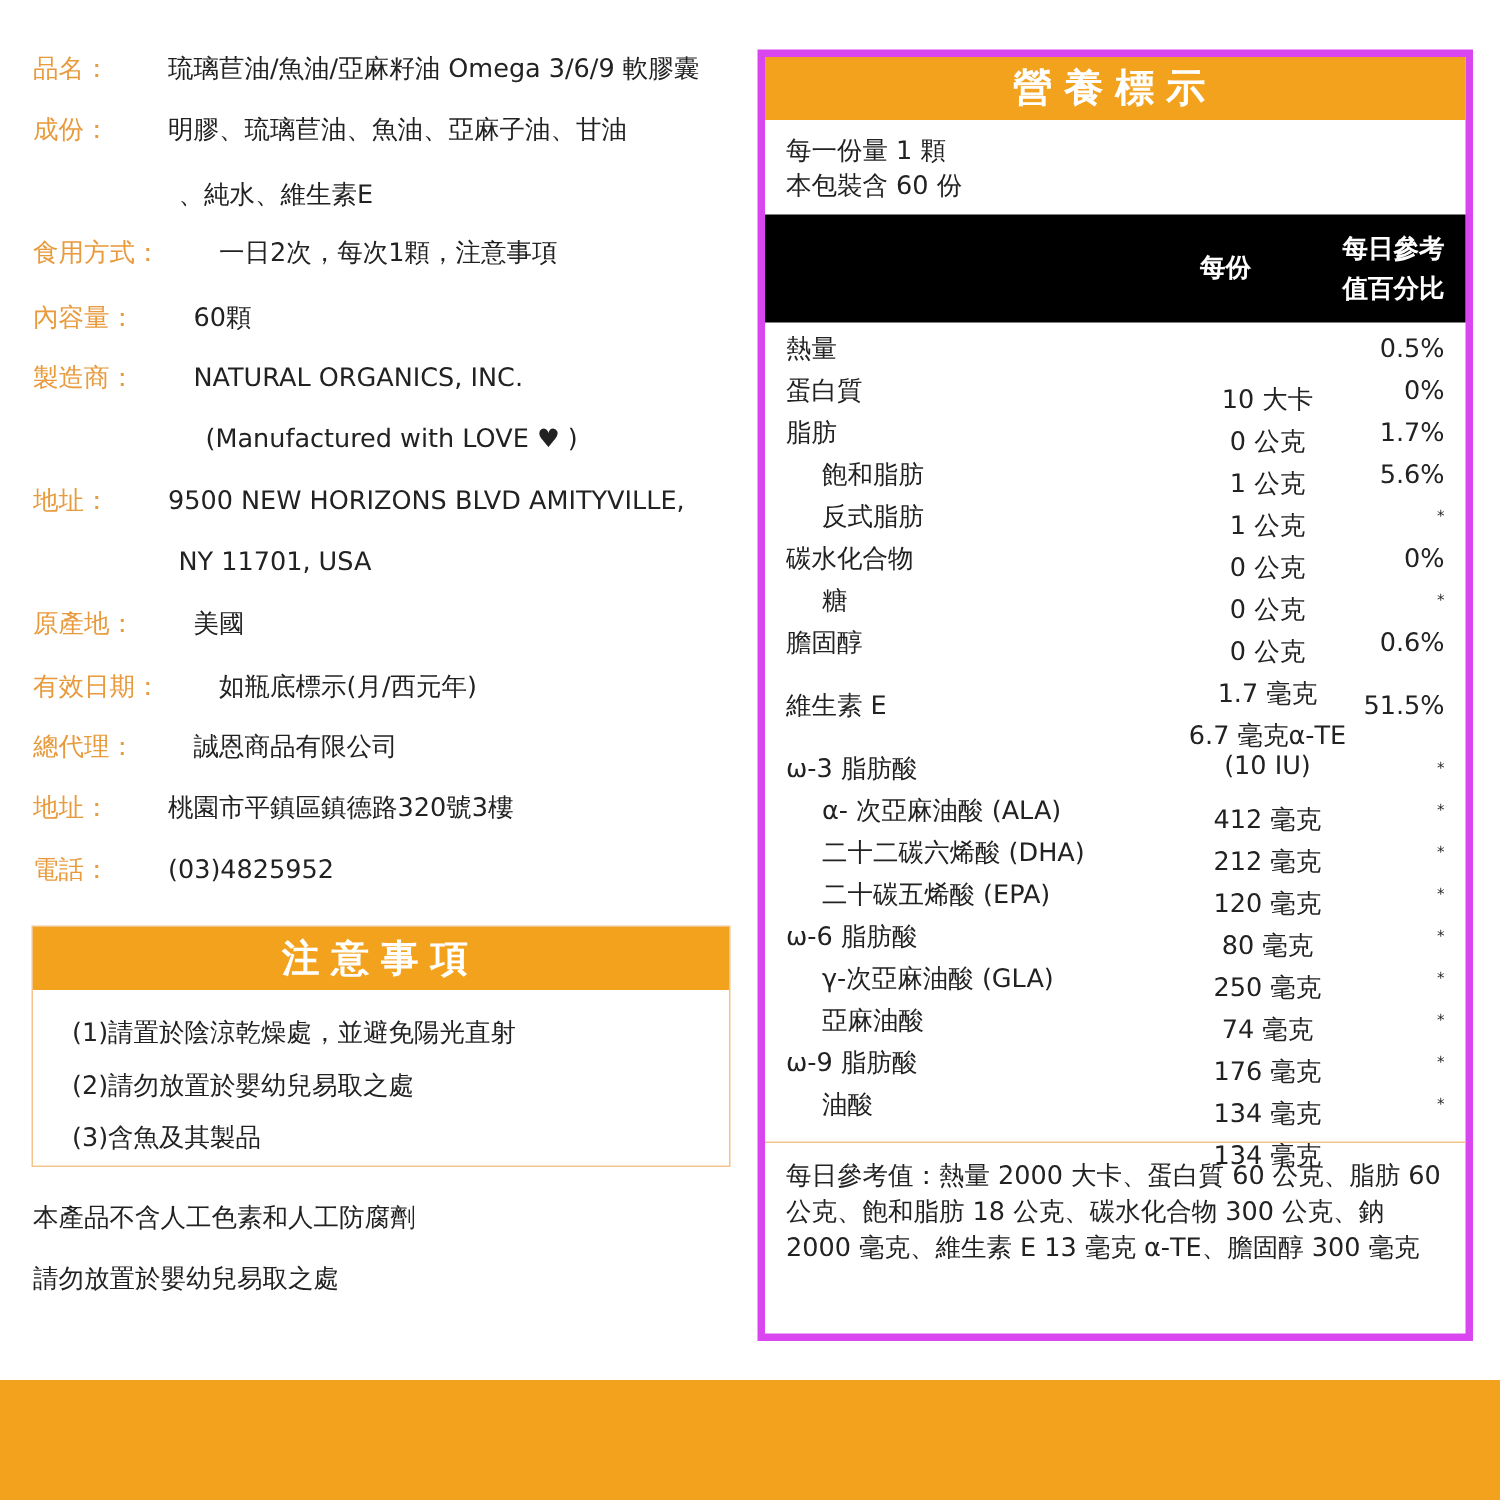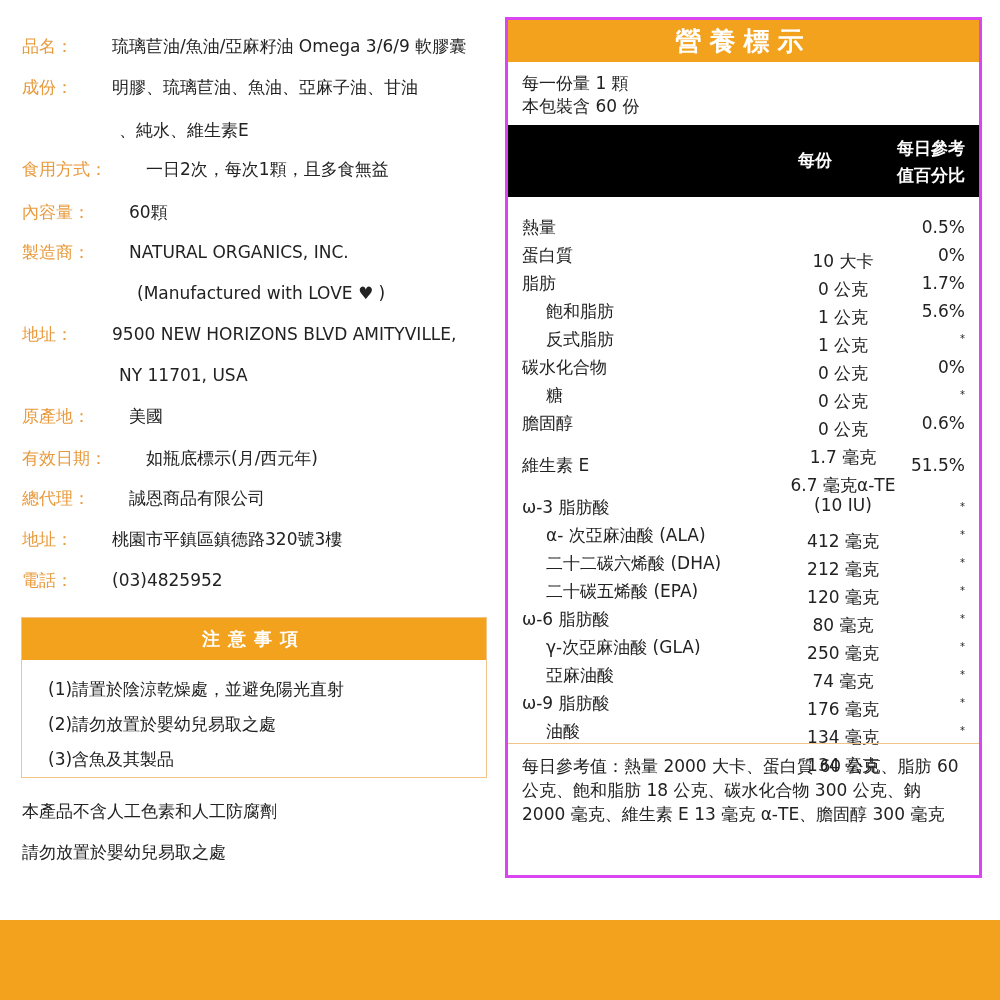--- a/index.html
+++ b/index.html
@@ -7,34 +7,34 @@
   body { position: relative; font-family: "DejaVu Sans", "Liberation Sans", sans-serif; color: #222; }
 
   
   .info { position: absolute; left: 22px; top: 0; width: 470px; }
   .info-row { position: absolute; left: 0; font-size: 17px; line-height: 24px; white-space: nowrap; }
   .info-row .lbl { color: #e89a3c; }
   .info-row .val { color: #222; margin-left: 39px; }
 
   
   .caution { position: absolute; left: 21px; top: 617px; width: 466px; height: 161px; border: 1px solid #f3c48a; }
-  .caution-head { height: 42px; background: #f3a21e; color: #fff; font-size: 18px; font-weight: bold; text-align: center; line-height: 42px; letter-spacing: 8px; }
+  .caution-head { height: 42px; background: #f3a21e; color: #fff; font-size: 25px; font-weight: bold; text-align: center; line-height: 42px; letter-spacing: 8px; }
   .caution-list { padding: 12px 0 0 26px; }
   .caution-item { font-size: 17px; line-height: 35px; color: #222; }
 
   .footnote { position: absolute; left: 22px; font-size: 17px; color: #222; }
 
   
-  .nut { position: absolute; left: 505px; top: 17px; width: 477px; height: 861px; border: 3px solid #d946ef; }
+  .nut { position: absolute; left: 505px; top: 33px; width: 477px; height: 861px; border: 5px solid #d946ef; }
   .nut-title { height: 42px; background: #f3a21e; color: #fff; font-size: 26px; font-weight: bold; text-align: center; line-height: 42px; letter-spacing: 8px; }
   .nut-serving { padding: 10px 0 0 14px; height: 63px; font-size: 17px; line-height: 23px; }
   .nut-head { height: 72px; background: #000000; color: #fff; position: relative; font-weight: bold; font-size: 17px; }
   .nut-head .h-per { position: absolute; left: 290px; top: 24px; }
   .nut-head .h-dv { position: absolute; right: 14px; top: 10px; text-align: right; line-height: 27px; margin-left: 20px; }
-  .nut-body { padding: 16px 0 0 0; position: relative; }
+  .nut-body { padding: 4px 0 0 0; position: relative; }
   .nrow { position: relative; height: 28px; font-size: 17px; line-height: 28px; }
   .nrow .n-name { position: absolute; left: 14px; }
   .nrow.sub .n-name { left: 38px; }
   .nrow .n-amt { position: absolute; left: 250px; width: 170px; text-align: center; margin-top: 34px; }
   .nrow .n-dv { position: absolute; right: 14px; text-align: right; }
   .nrow .n-dv.star { font-size: 10px; }
   .nrow.tall { height: 56px; }
   .nrow.tall .n-name { top: 14px; }
   .nrow.tall .n-amt { line-height: 20px; top: 4px; }
   .nrow.tall .n-dv { top: 14px; }
@@ -44,21 +44,21 @@
   
   .bottom-band { position: absolute; left: 0; top: 920px; width: 1000px; height: 80px; background: #f3a21e; }
 </style>
 </head>
 <body>
 
 <div class="info" id="info">
     <div class="info-row" style="top: 34px;"><span class="lbl">品名：</span><span class="val">琉璃苣油/魚油/亞麻籽油 Omega 3/6/9 軟膠囊</span></div>
     <div class="info-row" style="top: 75px;"><span class="lbl">成份：</span><span class="val">明膠、琉璃苣油、魚油、亞麻子油、甘油</span></div>
     <div class="info-row" style="top: 118px; left: 58px;"><span class="lbl"></span><span class="val">、純水、維生素E</span></div>
-    <div class="info-row" style="top: 157px;"><span class="lbl">食用方式：</span><span class="val">一日2次，每次1顆，且多食無益</span></div>
+    <div class="info-row" style="top: 157px;"><span class="lbl">食用方式：</span><span class="val">一日2次，每次1顆，注意事項</span></div>
     <div class="info-row" style="top: 200px;"><span class="lbl">內容量：</span><span class="val">60顆</span></div>
     <div class="info-row" style="top: 240px;"><span class="lbl">製造商：</span><span class="val">NATURAL ORGANICS, INC.</span></div>
     <div class="info-row" style="top: 281px; left: 76px;"><span class="lbl"></span><span class="val">(Manufactured with LOVE ♥ )</span></div>
     <div class="info-row" style="top: 322px;"><span class="lbl">地址：</span><span class="val">9500 NEW HORIZONS BLVD AMITYVILLE,</span></div>
     <div class="info-row" style="top: 363px; left: 58px;"><span class="lbl"></span><span class="val">NY 11701, USA</span></div>
     <div class="info-row" style="top: 404px;"><span class="lbl">原產地：</span><span class="val">美國</span></div>
     <div class="info-row" style="top: 446px;"><span class="lbl">有效日期：</span><span class="val">如瓶底標示(月/西元年)</span></div>
     <div class="info-row" style="top: 486px;"><span class="lbl">總代理：</span><span class="val">誠恩商品有限公司</span></div>
     <div class="info-row" style="top: 527px;"><span class="lbl">地址：</span><span class="val">桃園市平鎮區鎮德路320號3樓</span></div>
     <div class="info-row" style="top: 568px;"><span class="lbl">電話：</span><span class="val">(03)4825952</span></div>

